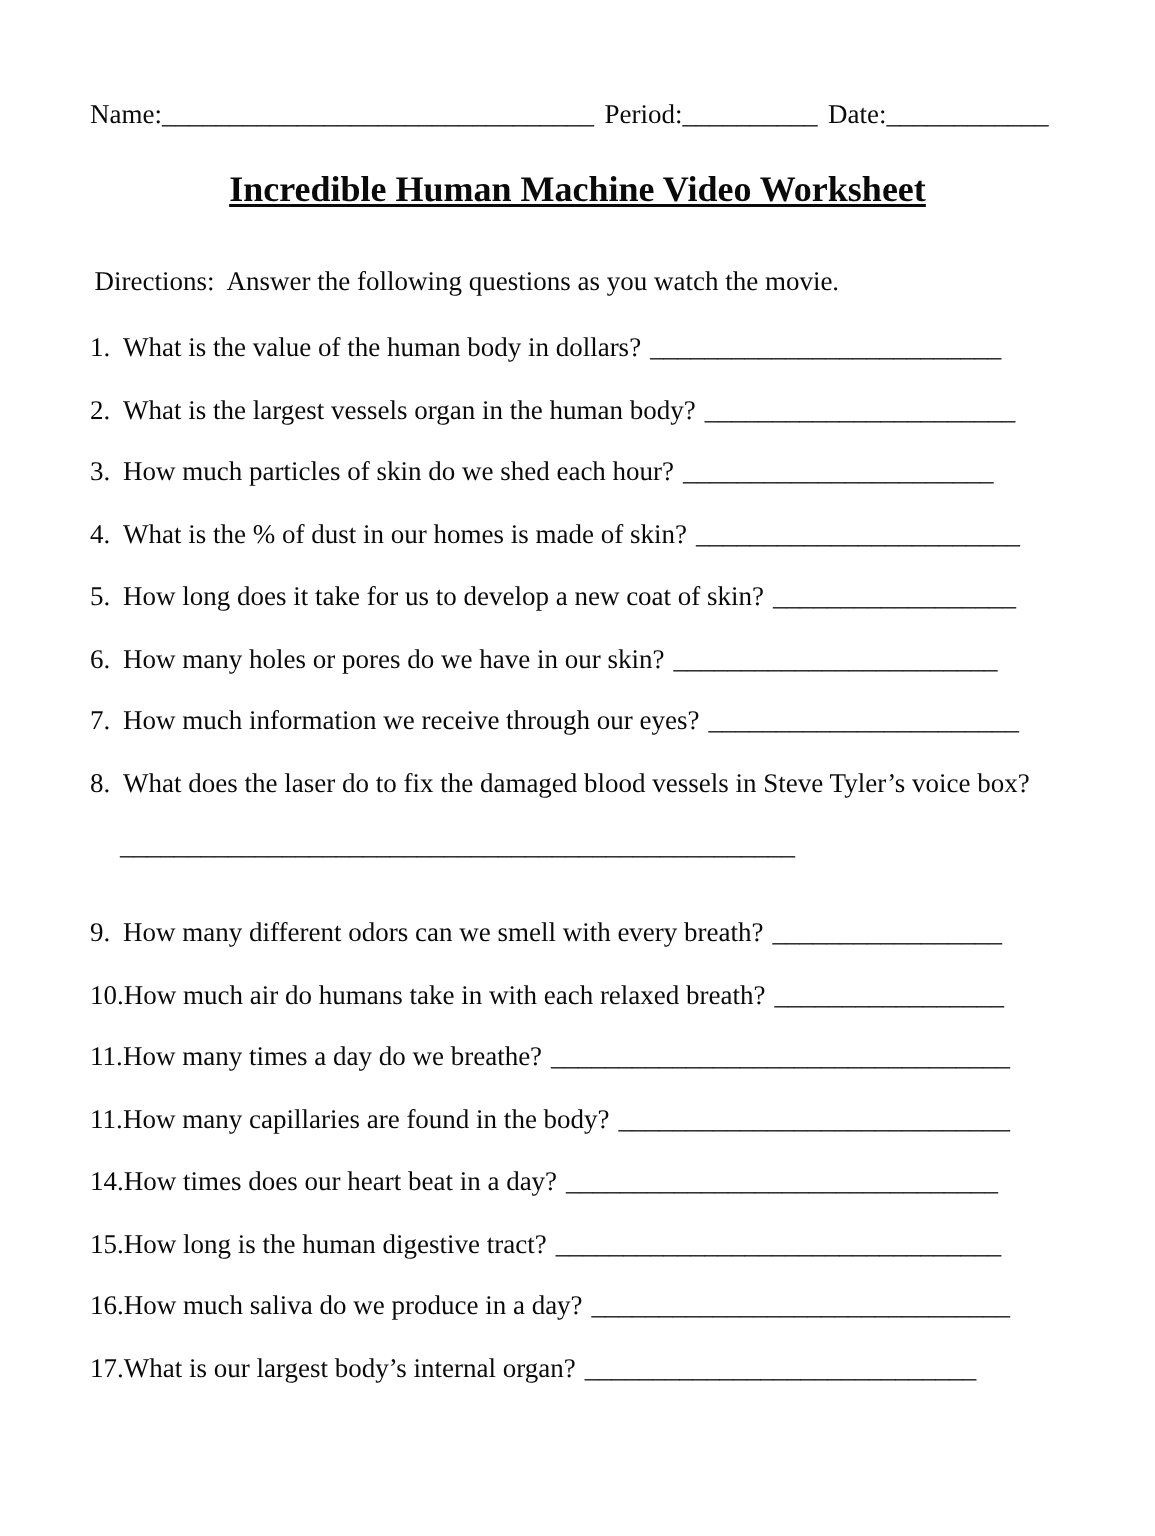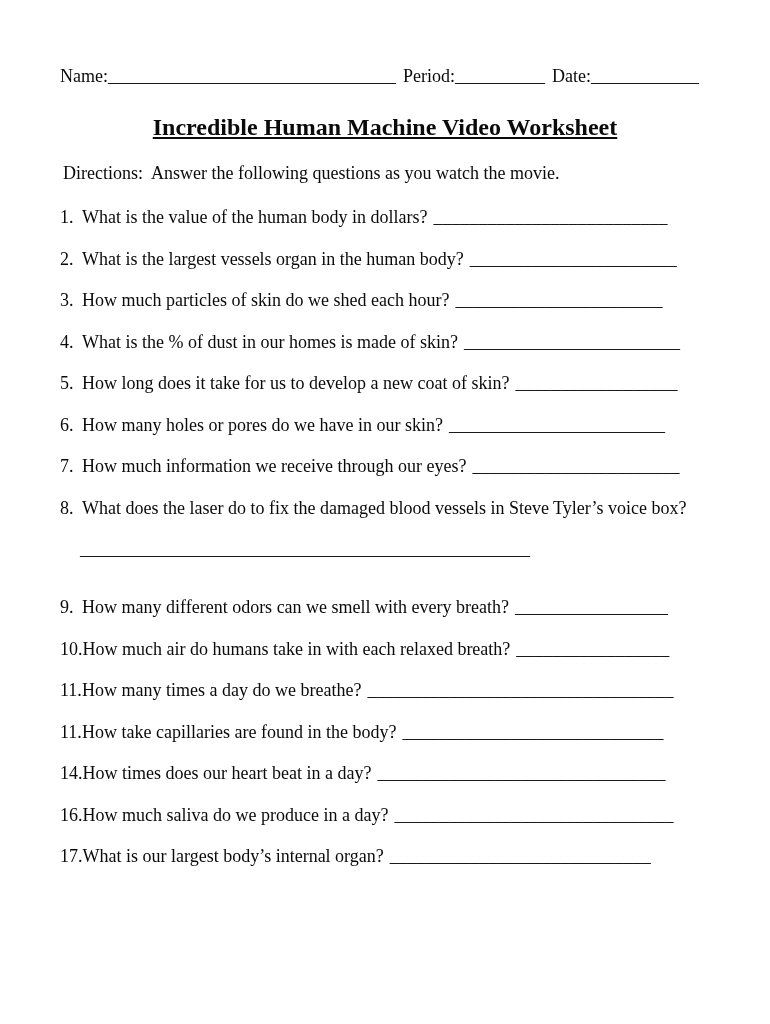--- a/index.html
+++ b/index.html
@@ -22,21 +22,21 @@
     position: relative;
     left: -10px;
     margin-top: 30px;
     text-align: center;
     font-size: 24px;
     font-weight: bold;
     text-decoration: underline;
     line-height: 22px;
   }
   .directions {
-    margin-top: 25px;
+    margin-top: 39px;
     padding-left: 3px;
     font-size: 18px;
     line-height: 20px;
     white-space: pre;
   }
   .questions { margin-top: 25px; }
   .q-row {
     font-size: 18px;
     line-height: 19px;
     margin-bottom: 22.5px;
@@ -80,23 +80,24 @@
 
   <div class="q-row"><span class="q-num">8.</span><span class="q-text">What does the laser do to fix the damaged blood vessels in Steve Tyler’s voice box?</span></div>
 <div class="blank-row blank-ink">__________________________________________________</div>
   <div class="q-row"><span class="q-num">9.</span><span class="q-text">How many different odors can we smell with every breath?</span><span class="q-blank blank-ink">_________________</span></div>
 
   <div class="q-row"><span class="q-num">10.</span><span class="q-text">How much air do humans take in with each relaxed breath?</span><span class="q-blank blank-ink">_________________</span></div>
 
   <div class="q-row"><span class="q-num">11.</span><span class="q-text">How many times a day do we breathe?</span><span class="q-blank blank-ink">__________________________________</span></div>
 
 
-  <div class="q-row"><span class="q-num">11.</span><span class="q-text">How take capillaries are found in the body?</span><span class="q-blank blank-ink">_____________________________</span></div>
+  <div class="q-row"><span class="q-num">11.</span><span class="q-text">How many capillaries are found in the body?</span><span class="q-blank blank-ink">_____________________________</span></div>
 
   <div class="q-row"><span class="q-num">14.</span><span class="q-text">How times does our heart beat in a day?</span><span class="q-blank blank-ink">________________________________</span></div>
 
+  <div class="q-row"><span class="q-num">15.</span><span class="q-text">How long is the human digestive tract?</span><span class="q-blank blank-ink">_________________________________</span></div>
 
   <div class="q-row"><span class="q-num">16.</span><span class="q-text">How much saliva do we produce in a day?</span><span class="q-blank blank-ink">_______________________________</span></div>
 
   <div class="q-row"><span class="q-num">17.</span><span class="q-text">What is our largest body’s internal organ?</span><span class="q-blank blank-ink">_____________________________</span></div>
 </div>
 
 </div>
 
 </body></html>

